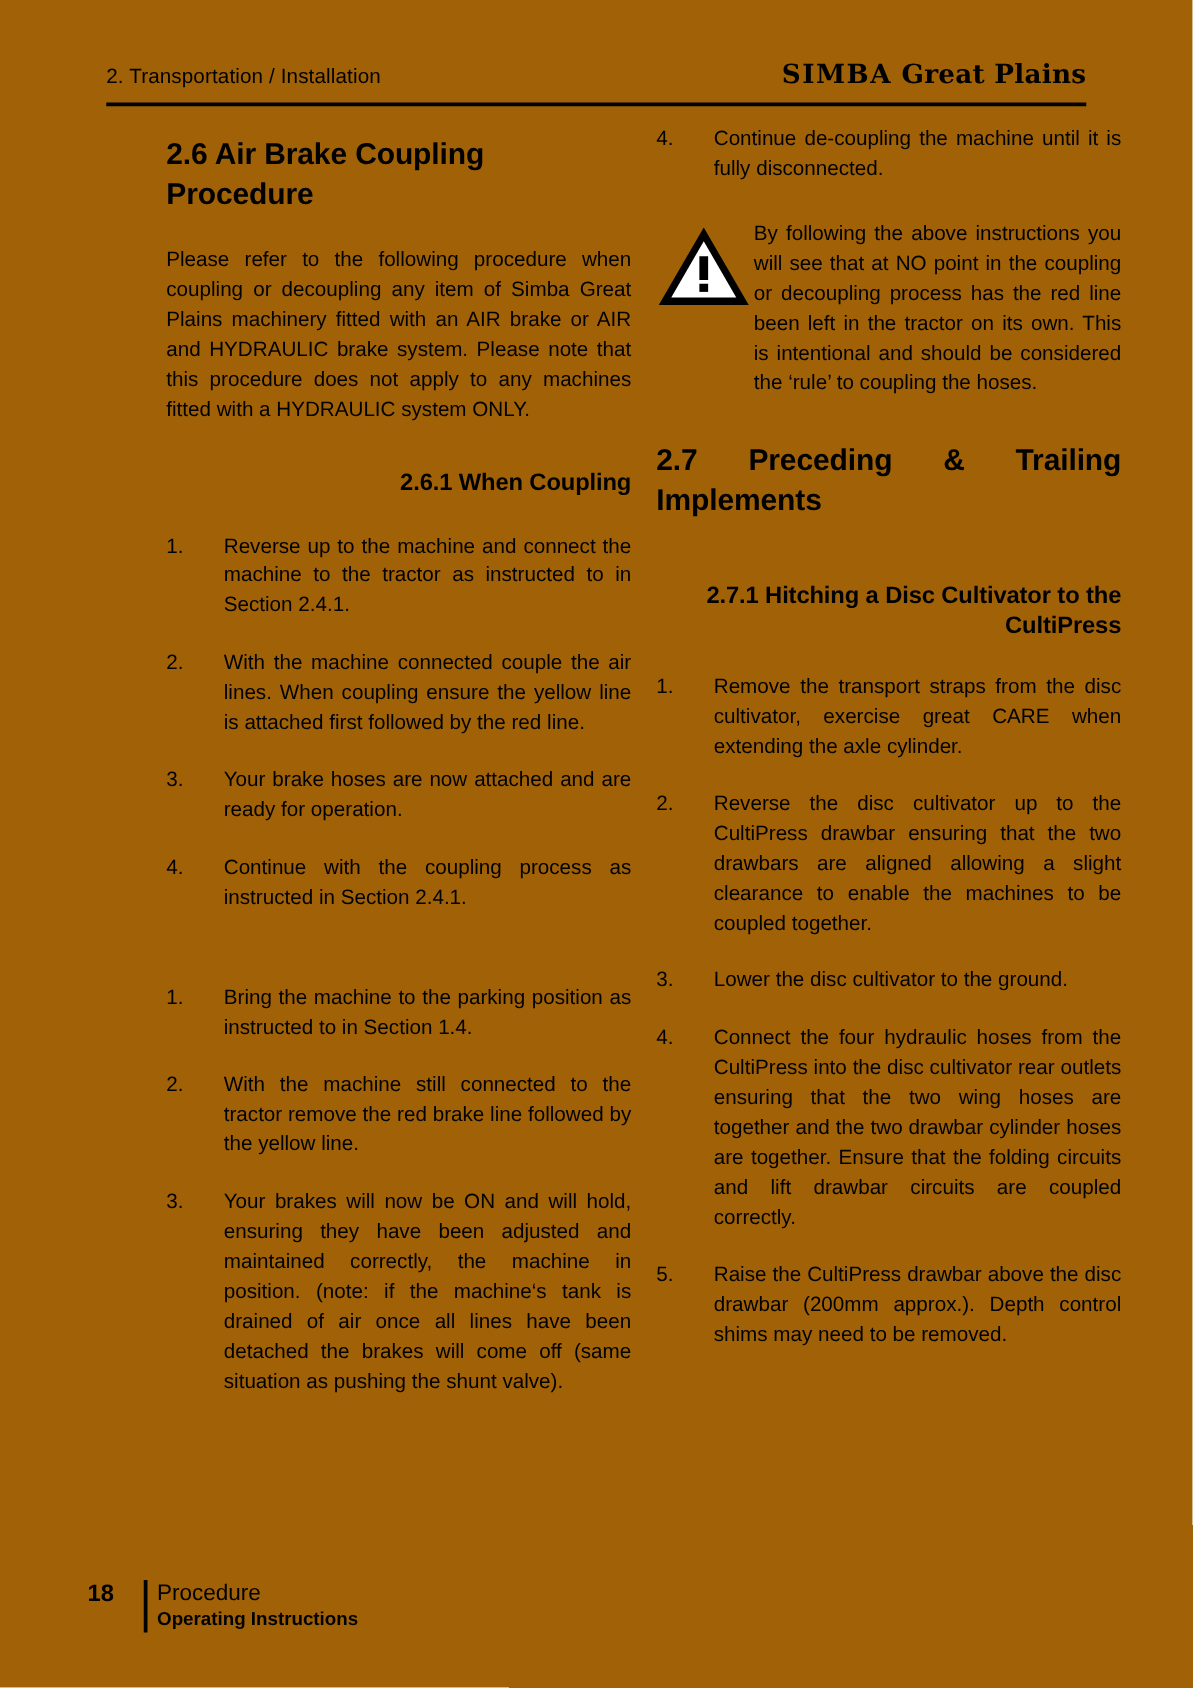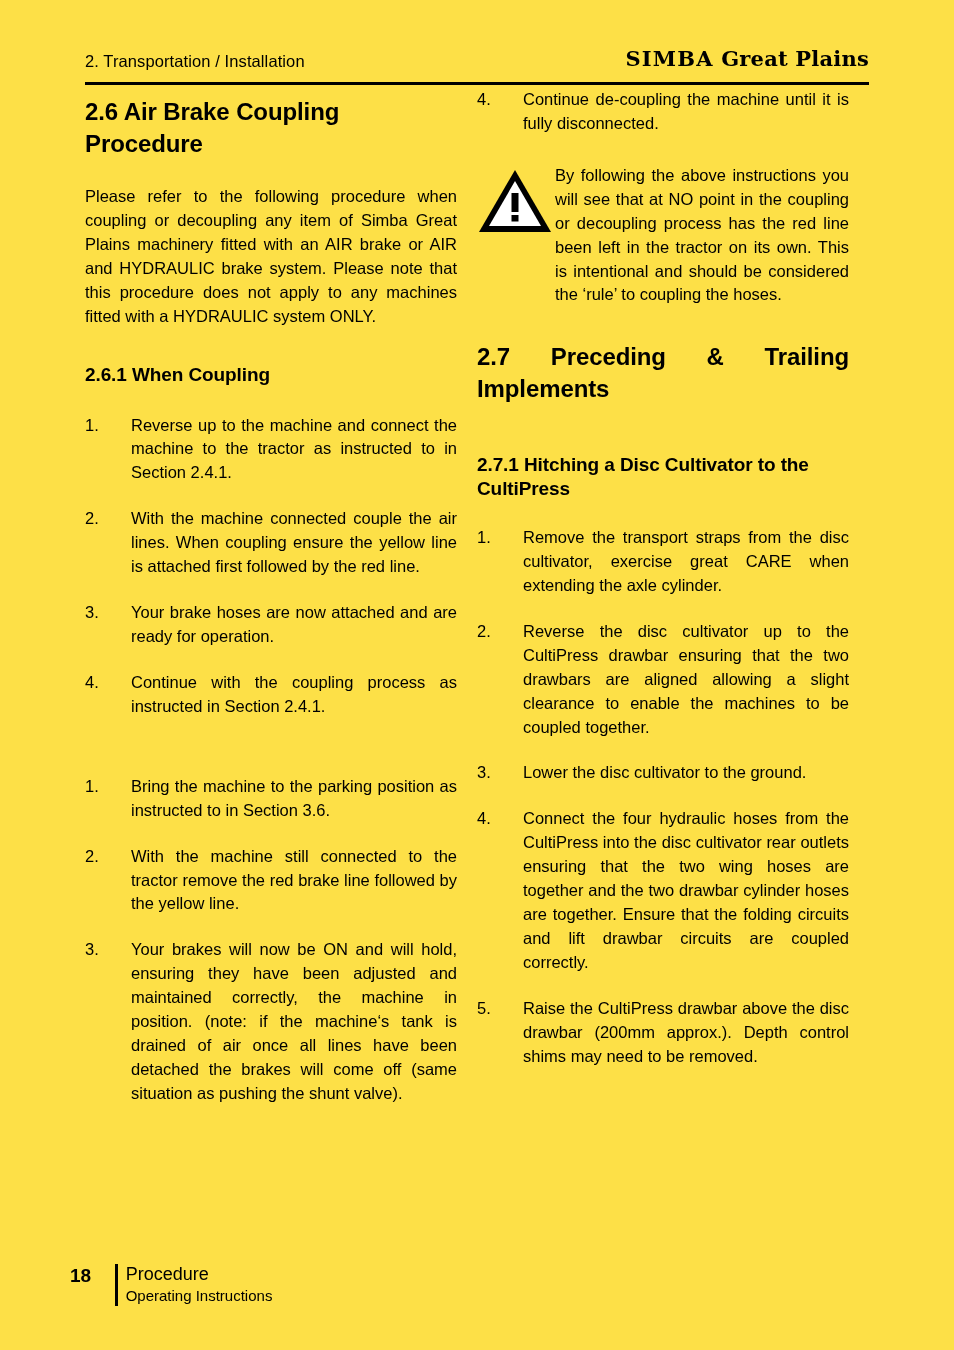--- a/index.html
+++ b/index.html
@@ -4,21 +4,21 @@
 <style>
   html, body {
     margin: 0;
     padding: 0;
     background: #ffffff;
   }
   .page {
     position: relative;
     width: 954px;
     height: 1350px;
-    background: #fde047;
+    background: #a16207;
     font-family: "Liberation Sans", sans-serif;
     color: #000000;
     box-sizing: border-box;
     overflow: hidden;
   }
 
   
   .header {
     position: absolute;
     top: 46px;
@@ -49,22 +49,23 @@
     top: 82px;
     left: 85px;
     width: 784px;
     height: 2.5px;
     background: #000;
   }
 
   
   .col {
     position: absolute;
-    top: 88px;
+    top: 100px;
     width: 372px;
+    margin-left: 48px;
   }
   .col-left { left: 85px; }
   .col-right { left: 477px; }
 
   h1.sec {
     font-size: 24px;
     font-weight: bold;
     line-height: 1.32;
     margin: 8px 0 0 0;
     letter-spacing: -0.1px;
@@ -72,20 +73,21 @@
   h1.sec.justify {
     text-align: justify;
     text-align-last: left;
   }
   h2.sub {
     font-size: 19px;
     font-weight: bold;
     line-height: 1.3;
     margin: 0;
     letter-spacing: -0.1px;
+    text-align: right;
   }
 
   p.body {
     font-size: 16.5px;
     line-height: 1.45;
     margin: 0;
     text-align: justify;
     text-align-last: left;
   }
 
@@ -152,21 +154,21 @@
     width: 2.5px;
     background: #000;
     margin-right: 8px;
   }
   .footer .ftext .t1 {
     font-size: 18px;
     line-height: 1.15;
   }
   .footer .ftext .t2 {
     font-size: 15px;
-    font-weight: normal;
+    font-weight: bold;
     line-height: 1.4;
   }
 </style>
 </head>
 <body>
 
 <div class="page">
 
   <div class="header">
     <div class="header-left">2. Transportation / Installation</div>
@@ -211,21 +213,21 @@
       <div class="txt lastjust">Continue with the coupling process as instructed in Section 2.4.1.</div>
     </div>
 
     <div class="sp-30"></div>
 
 
     <div class="sp-26"></div>
 
     <div class="numrow">
       <div class="num">1.</div>
-      <div class="txt lastjust">Bring the machine to the parking position as instructed to in Section 3.6.</div>
+      <div class="txt lastjust">Bring the machine to the parking position as instructed to in Section 1.4.</div>
     </div>
     <div class="sp-22"></div>
     <div class="numrow">
       <div class="num">2.</div>
       <div class="txt">With the machine still connected to the tractor remove the red brake line followed by the yellow line.</div>
     </div>
     <div class="sp-22"></div>
     <div class="numrow">
       <div class="num">3.</div>
       <div class="txt">Your brakes will now be ON and will hold, ensuring they have been adjusted and maintained correctly, the machine in position. (note: if the machine‘s tank is drained of air once all lines have been detached the brakes will come off (same situation as pushing the shunt valve).</div>

